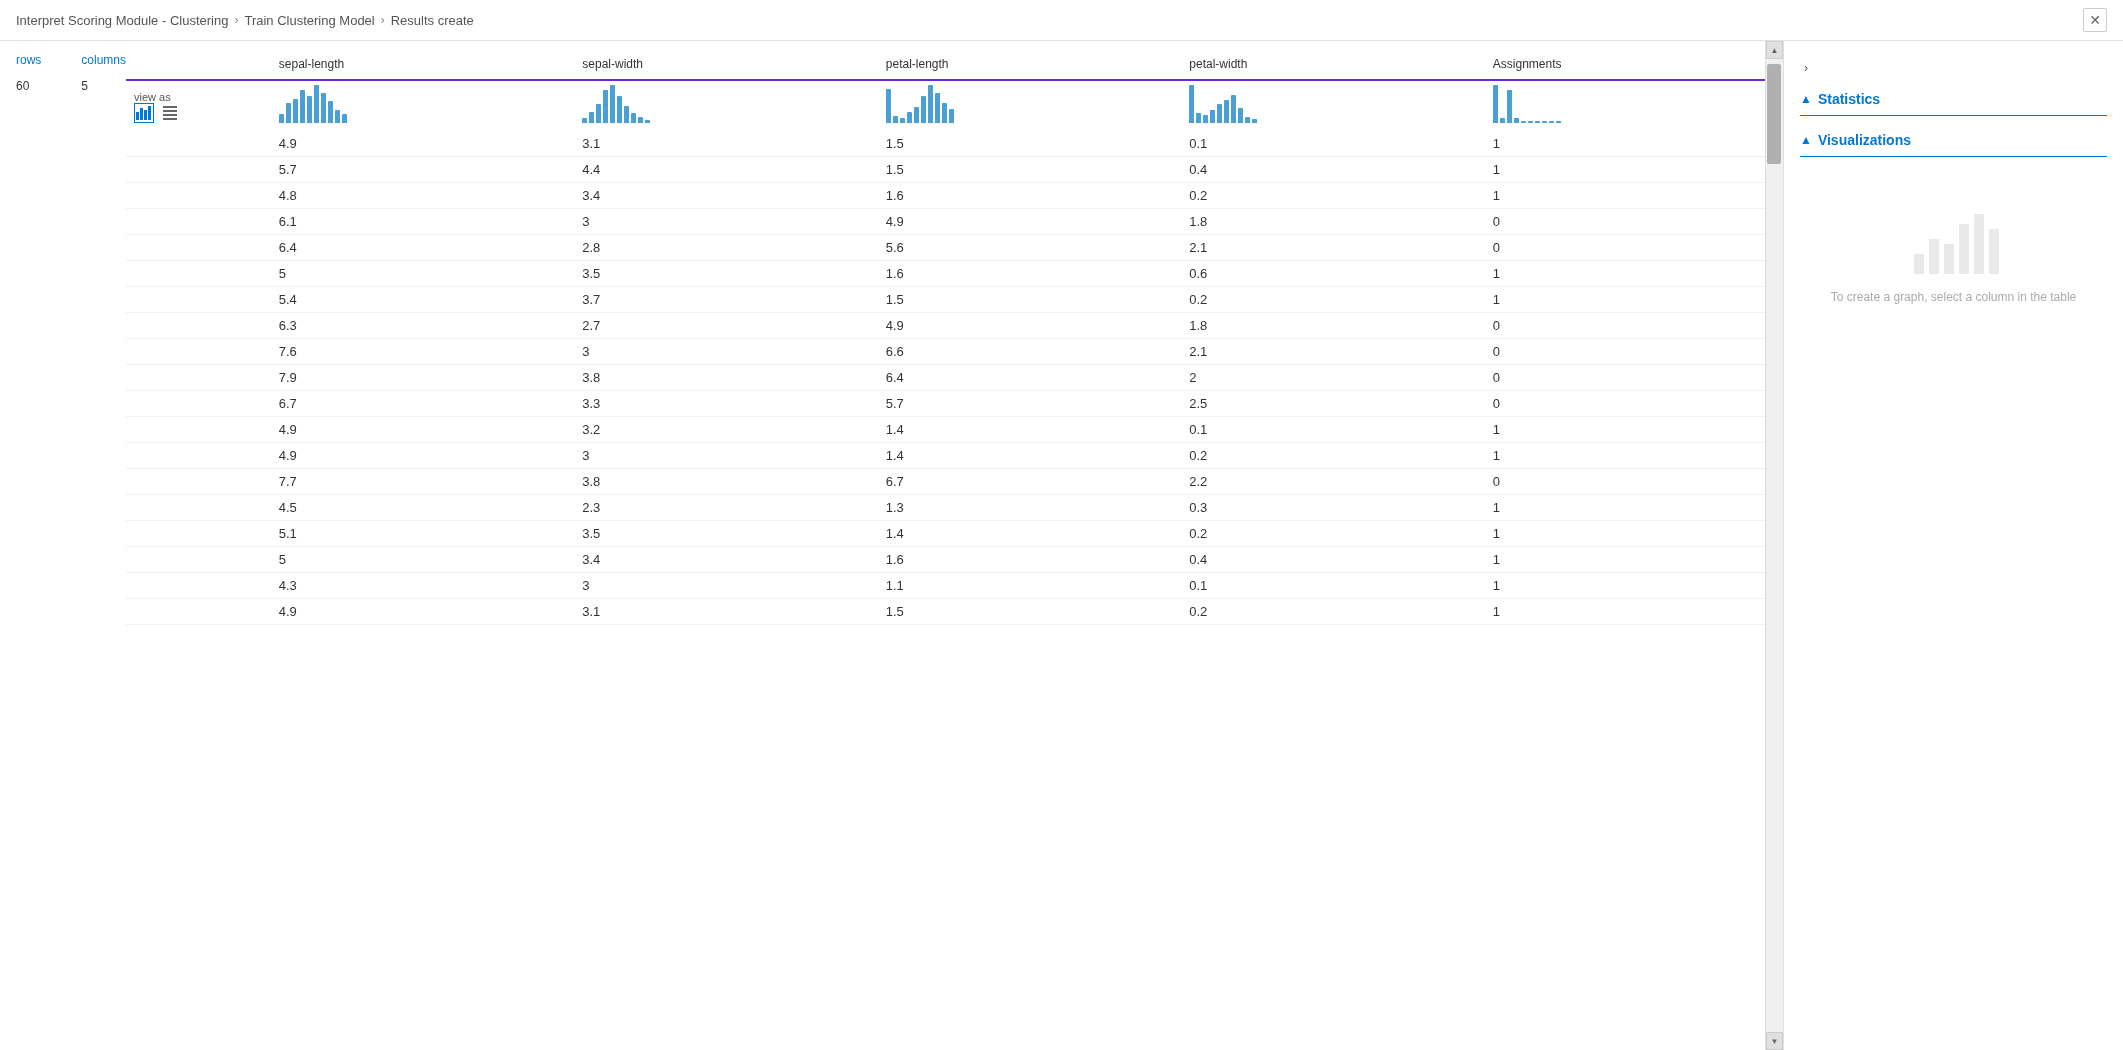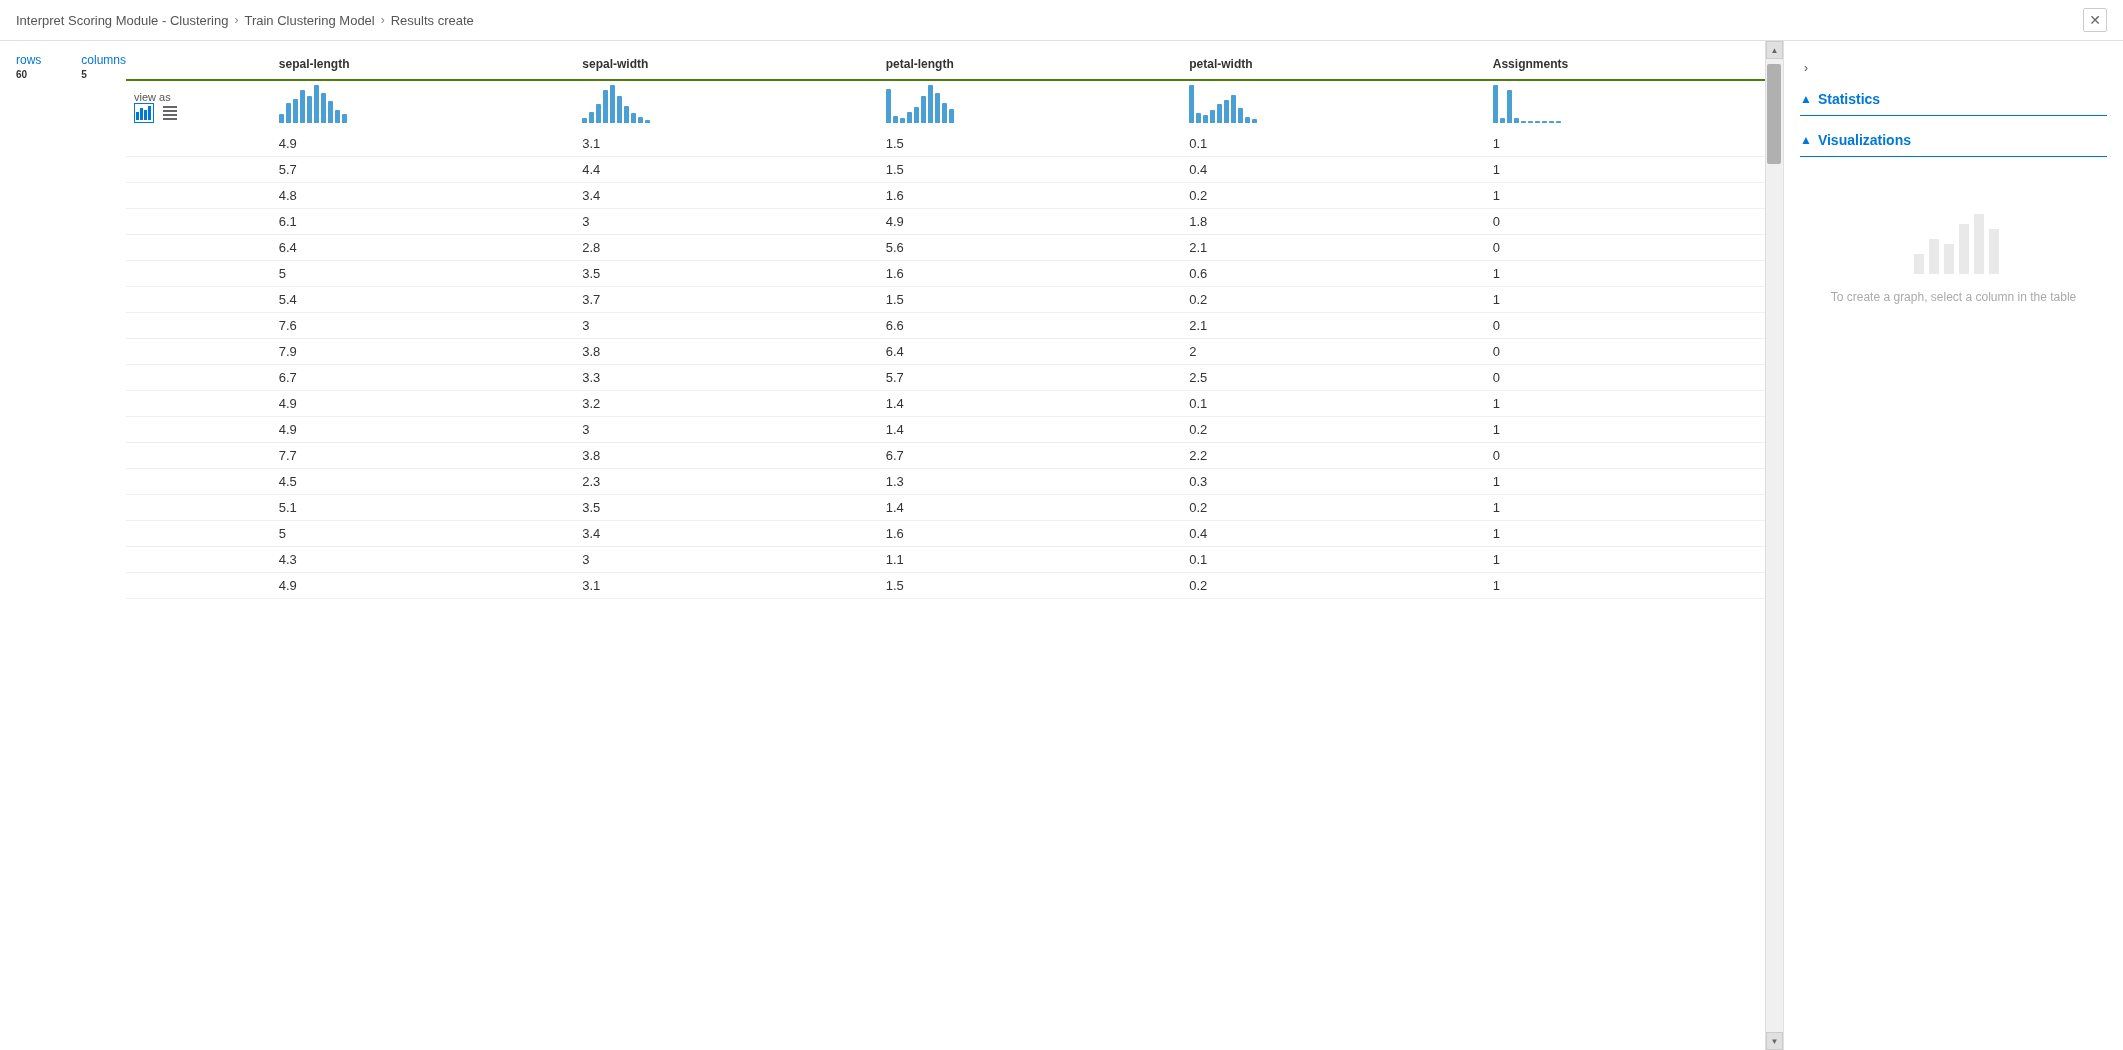--- a/index.html
+++ b/index.html
@@ -82,44 +82,43 @@
       display: flex;
       flex-direction: column;
     }
 
     .meta-label {
       color: #0078d7;
       font-size: 12px;
     }
 
     .meta-value {
-      font-size: 10px;
+      font-size: 12px;
       color: #333;
-      margin-top: 2px;
-      font-weight: bold;
+      margin-top: 12px;
     }
 
     .table-container {
       flex: 1;
       overflow-y: auto;
       overflow-x: hidden;
     }
 
     table {
       border-collapse: collapse;
       width: 100%;
     }
 
     thead th {
       text-align: left;
       padding: 4px 8px 8px 8px;
-      font-weight: bold;
+      font-weight: normal;
       color: #333;
       font-size: 12px;
-      border-bottom: 2px solid #4d7c0f;
+      border-bottom: 2px solid #6d28d9;
       white-space: nowrap;
       vertical-align: bottom;
     }
 
     .view-as-row td {
       padding: 2px 8px 8px 8px;
       vertical-align: bottom;
     }
 
     .view-as-label {
@@ -471,20 +470,28 @@
             <tr>
               <td class="first-col"></td>
               <td>5.4</td>
               <td>3.7</td>
               <td>1.5</td>
               <td>0.2</td>
               <td>1</td>
             </tr>
             <tr>
               <td class="first-col"></td>
+              <td>6.3</td>
+              <td>2.7</td>
+              <td>4.9</td>
+              <td>1.8</td>
+              <td>0</td>
+            </tr>
+            <tr>
+              <td class="first-col"></td>
               <td>7.6</td>
               <td>3</td>
               <td>6.6</td>
               <td>2.1</td>
               <td>0</td>
             </tr>
             <tr>
               <td class="first-col"></td>
               <td>7.9</td>
               <td>3.8</td>

